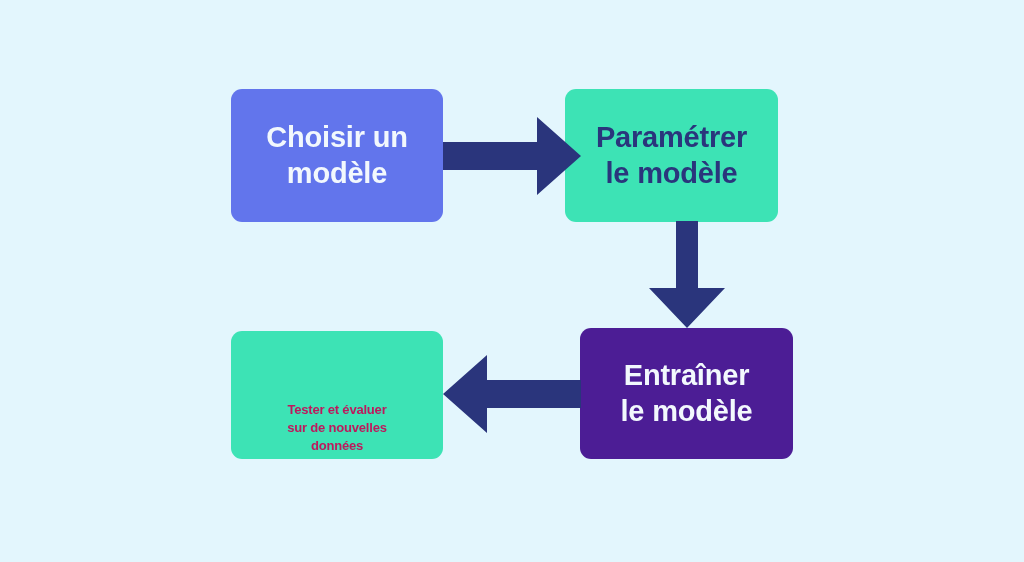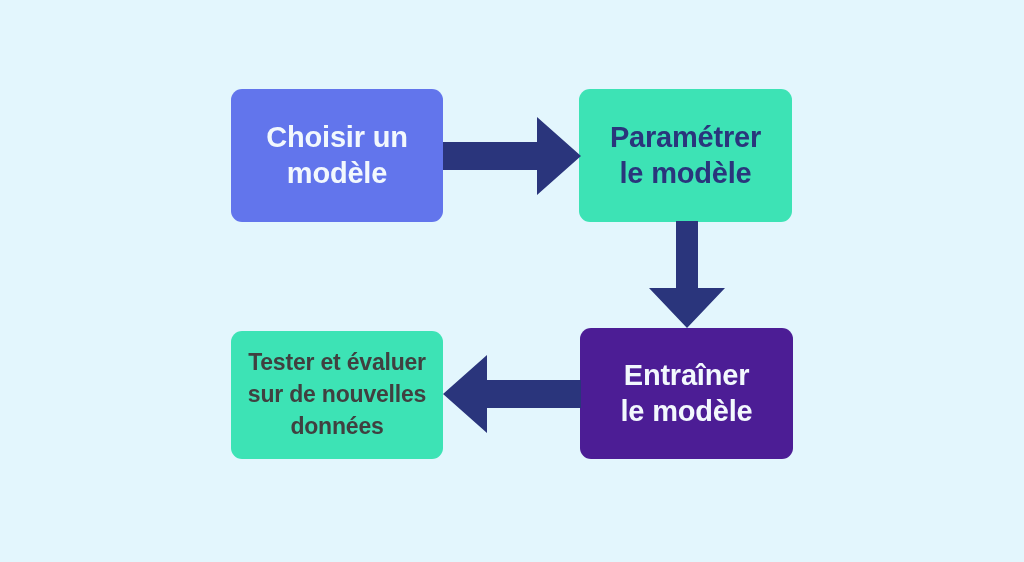--- a/index.html
+++ b/index.html
@@ -41,38 +41,39 @@
     left: 231px;
     top: 89px;
     width: 212px;
     height: 133px;
     background: #6275ec;
     color: #f2f8fd;
     font-size: 29px;
   }
   
   #node-parametrer-modele {
-    left: 579px;
+    left: 565px;
     top: 89px;
     width: 213px;
     height: 133px;
     background: #3de3b5;
     color: #2a357c;
     font-size: 29px;
   }
   
   #node-tester-evaluer {
     left: 231px;
     top: 331px;
     width: 212px;
     height: 128px;
     background: #3de3b5;
-    color: #404040;
-    font-size: 23px;
+    color: #be185d;
+    font-size: 13px;
     line-height: 1.38;
+    align-items: flex-end;
   }
   
   #node-entrainer-modele {
     left: 580px;
     top: 328px;
     width: 213px;
     height: 131px;
     background: #4c1d95;
     color: #f2f8fd;
     font-size: 29px;

